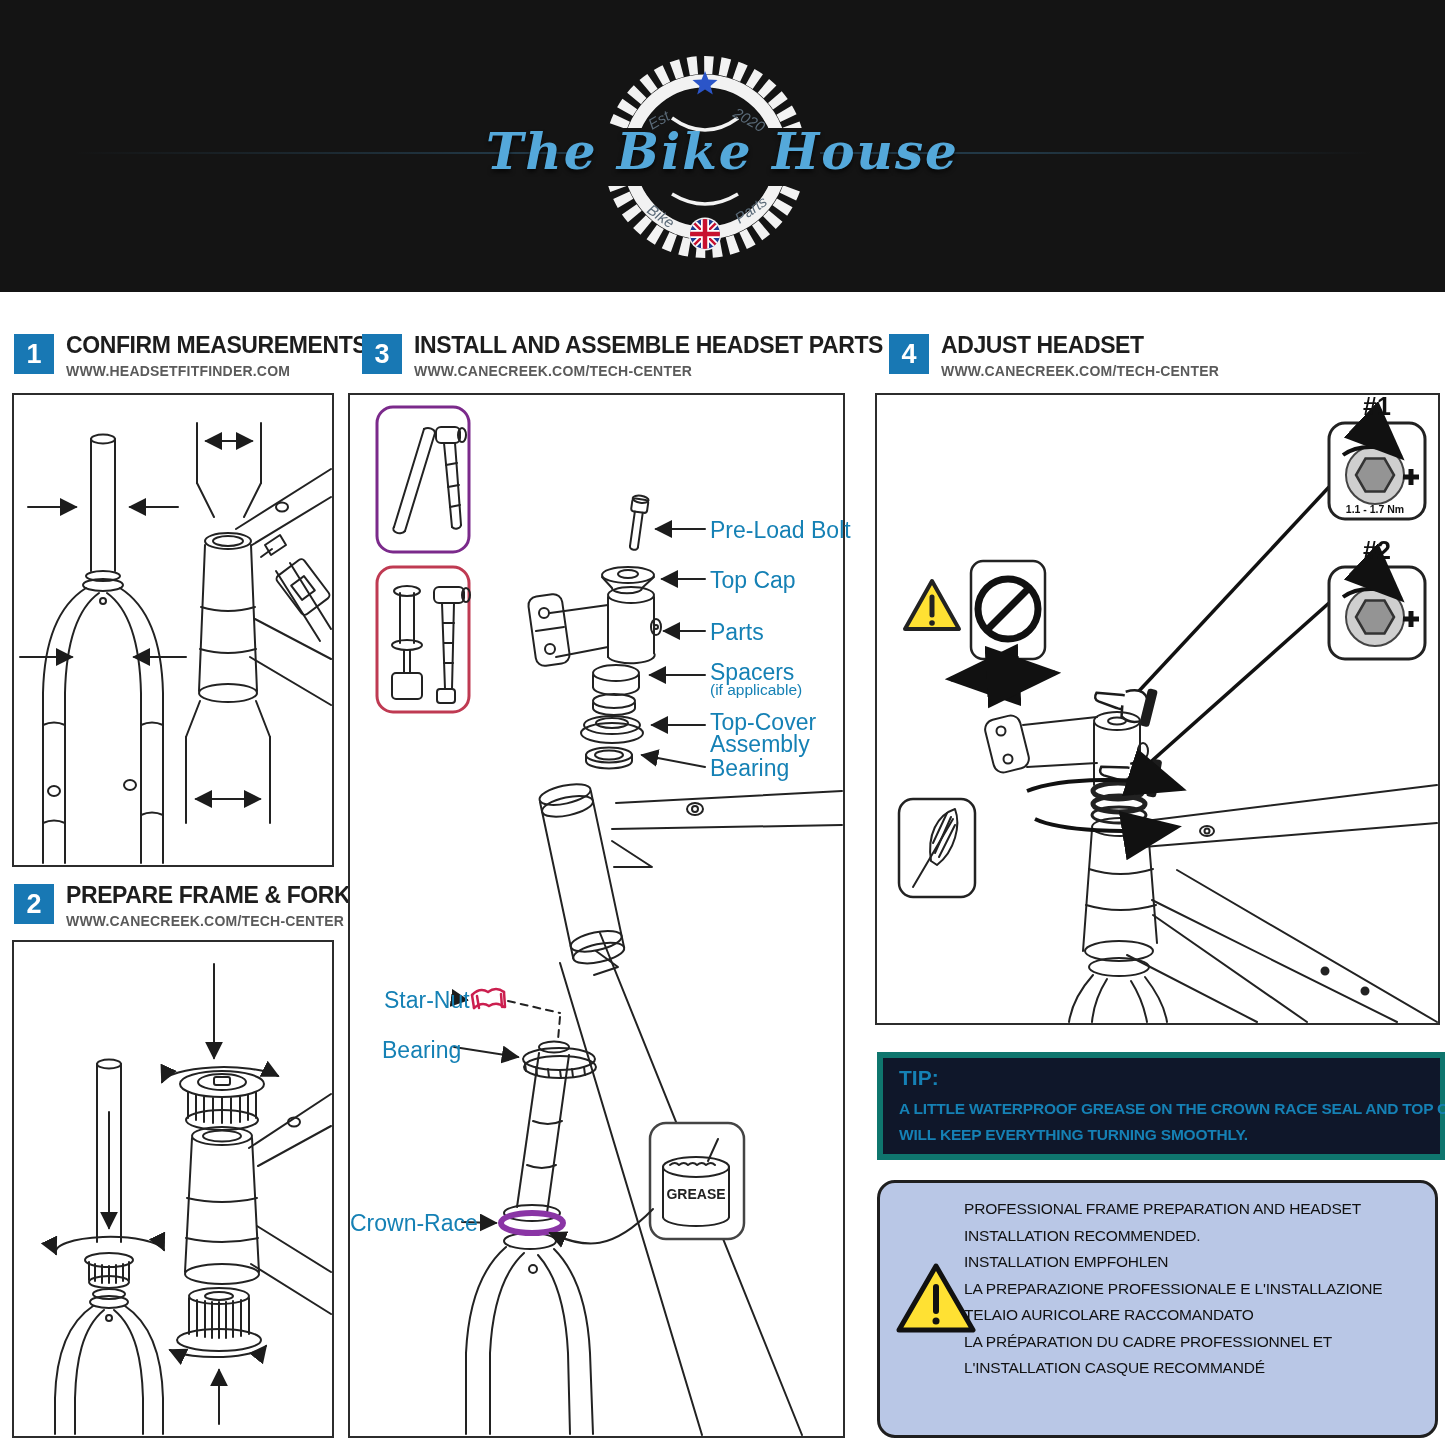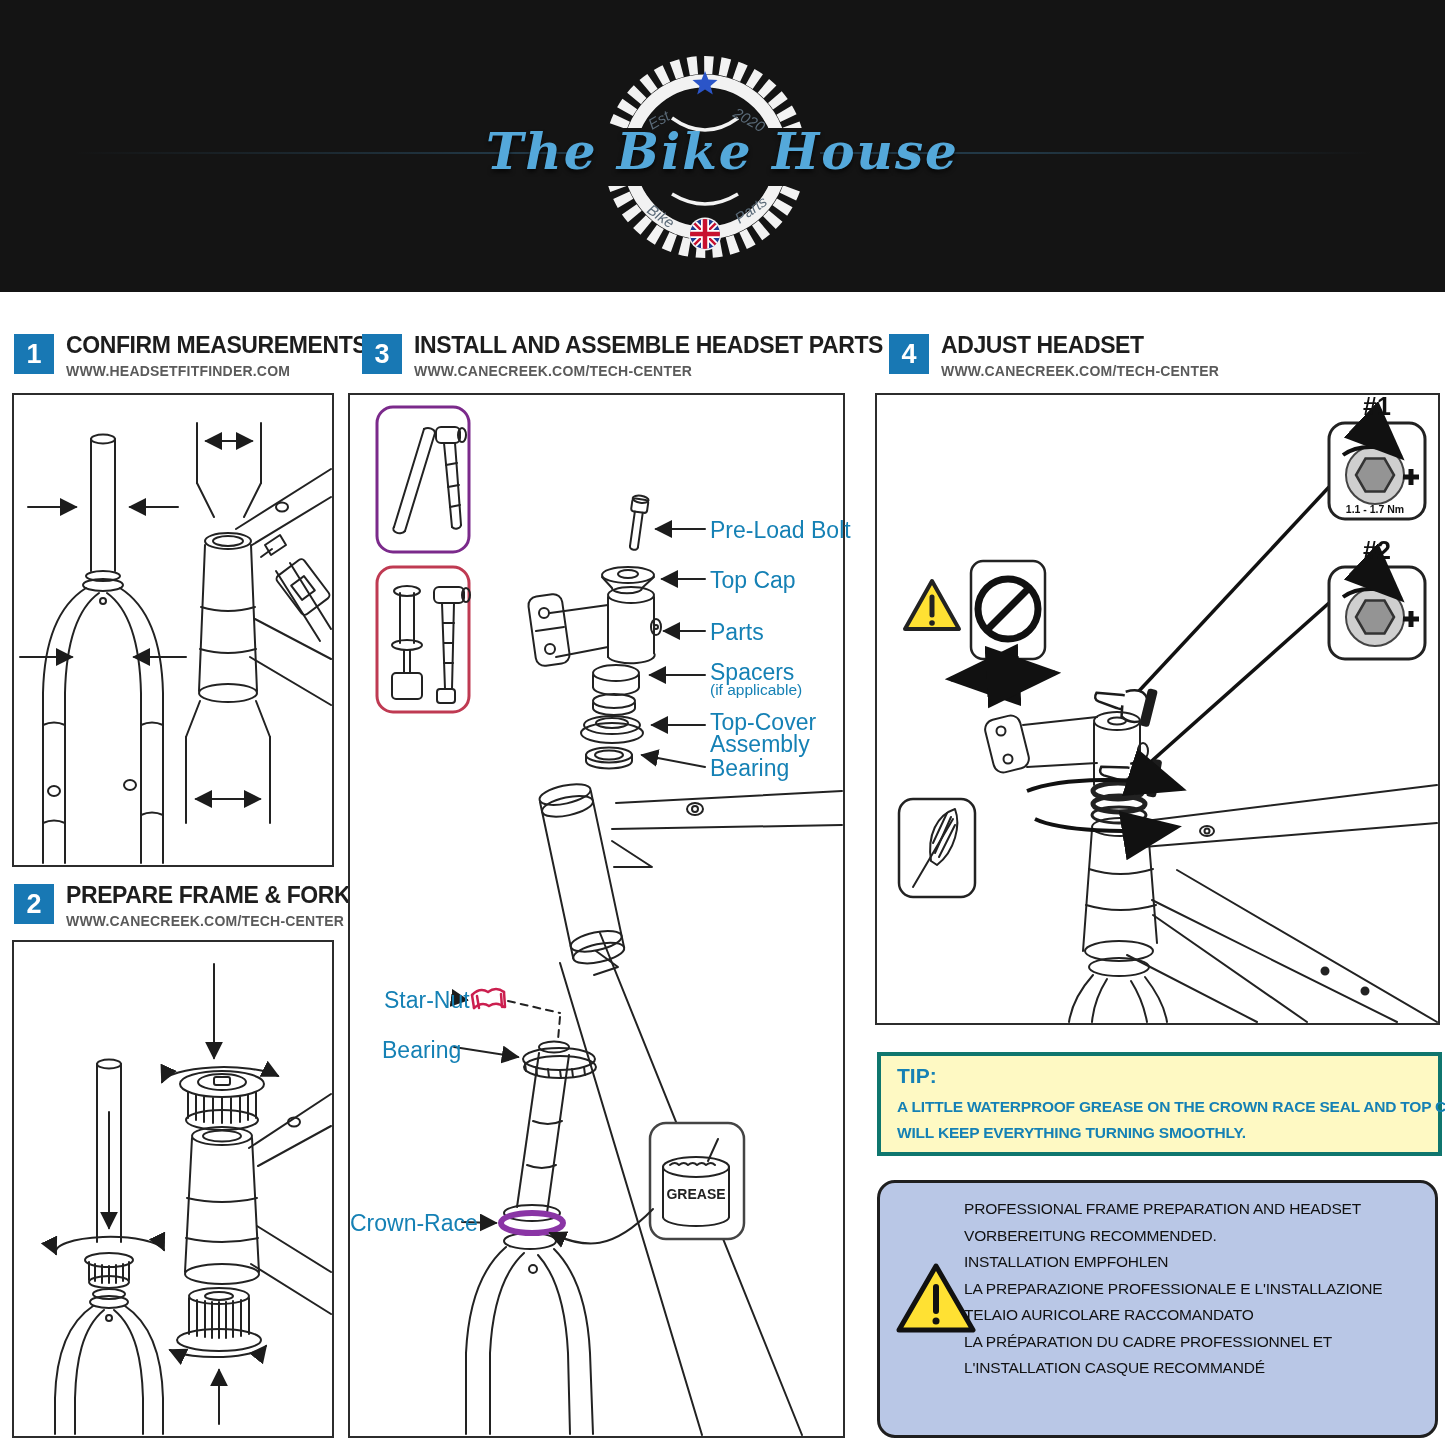--- a/index.html
+++ b/index.html
@@ -19,21 +19,21 @@
   .hdr-title{position:absolute;font-size:23px;font-weight:bold;color:#1d1d1d;
       letter-spacing:-0.4px;white-space:nowrap;}
   .hdr-url{position:absolute;font-size:14px;font-weight:bold;color:#5a5a5a;
       letter-spacing:.2px;white-space:nowrap;}
   
   .panel{position:absolute;background:#fff;border:2px solid #2c2c2c;}
   .panel > svg{position:absolute;left:0;top:0;}
   .lbl{position:absolute;color:#1581b5;font-size:23px;white-space:nowrap;}
   .lbl.small{font-size:15.5px;}
   
-  .tipbox{position:absolute;background:#fef9c3;border:4px solid #0f766e;}
+  .tipbox{position:absolute;background:#0f172a;border:6px solid #0f766e;}
   .tip-heading{position:absolute;left:16px;top:8px;font-size:21px;font-weight:bold;color:#1581b5;}
   .tip-line{position:absolute;left:16px;font-size:15.5px;font-weight:bold;color:#1581b5;letter-spacing:-0.2px;white-space:nowrap;}
   .advbox{position:absolute;background:#b9c7e6;border:3px solid #1f1f1f;border-radius:18px;}
   .adv-text{position:absolute;left:84px;top:13px;}
   .adv-line{font-size:15.5px;color:#111;line-height:26.5px;white-space:nowrap;letter-spacing:-0.2px;}
   .adv-tri{position:absolute;left:14px;top:78px;}
   svg text{font-family:"Liberation Sans",sans-serif;}
   .ink{stroke:#222;fill:none;stroke-width:2;stroke-linecap:round;stroke-linejoin:round;}
 </style>
 </head>
@@ -539,21 +539,21 @@
   </div>
 
   <div class="advbox" style="left:877px;top:1180px;width:555px;height:252px;">
     <svg class="adv-tri" width="84" height="74" viewBox="0 0 84 74">
       <path d="M42,5 L79,69 L5,69 Z" fill="#ffe133" stroke="#111" stroke-width="5" stroke-linejoin="round"></path>
       <line x1="42" y1="26" x2="42" y2="50" stroke="#111" stroke-width="6" stroke-linecap="round"></line>
       <circle cx="42" cy="60" r="3.5" fill="#111"></circle>
     </svg>
     <div class="adv-text">
       <div class="adv-line">PROFESSIONAL FRAME PREPARATION AND HEADSET</div>
-      <div class="adv-line">VORBEREITUNG RECOMMENDED.</div>
+      <div class="adv-line">INSTALLATION RECOMMENDED.</div>
       <div class="adv-line">INSTALLATION EMPFOHLEN</div>
       <div class="adv-line">LA PREPARAZIONE PROFESSIONALE E L'INSTALLAZIONE</div>
       <div class="adv-line">TELAIO AURICOLARE RACCOMANDATO</div>
       <div class="adv-line">LA PRÉPARATION DU CADRE PROFESSIONNEL ET</div>
       <div class="adv-line">L'INSTALLATION CASQUE RECOMMANDÉ</div>
     </div>
   </div>
 
 </div>
 

